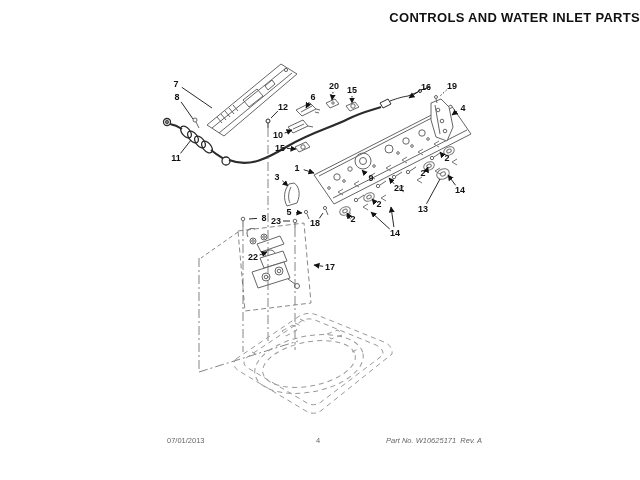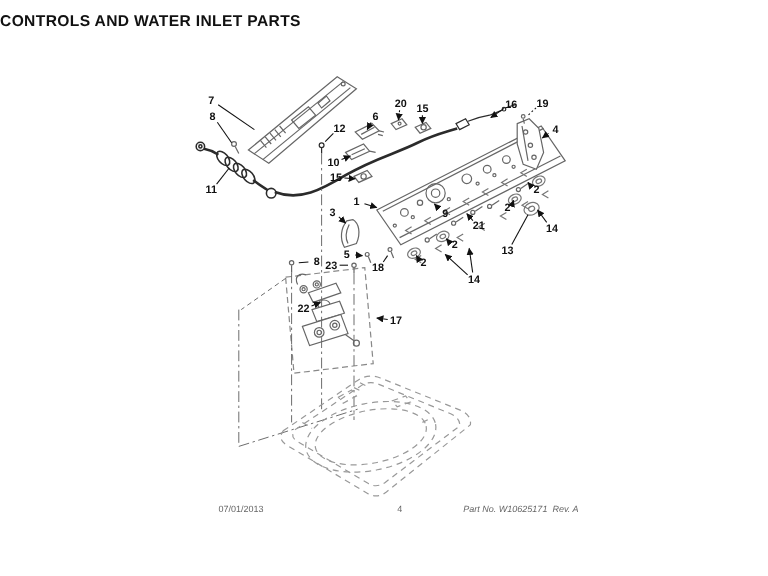--- a/index.html
+++ b/index.html
@@ -1,25 +1,25 @@
 <!DOCTYPE html>
 <html><head>
 <meta charset="utf-8">
 <style>
   html,body{margin:0;padding:0;}
   body{
     width:640px;height:480px;background:#ffffff;position:relative;overflow:hidden;
     font-family:"Liberation Sans",sans-serif;
   }
   .page-title{
-    position:absolute;top:10px;left:0;width:640px;text-align:left;
+    position:absolute;top:10px;left:0;width:640px;text-align:right;
     font-size:13px;font-weight:bold;color:#111;letter-spacing:.3px;white-space:pre;
   }
   .footer-text{
-    position:absolute;top:420px;font-size:7.5px;color:#666;white-space:pre;margin-left:15px;
+    position:absolute;top:436px;font-size:7.5px;color:#666;white-space:pre;
   }
   #footer-date{left:167px;}
   #footer-page{left:316px;}
   #footer-part{right:158px;font-style:italic;}
   svg{position:absolute;left:0;top:0;}
   #callouts text{
     font-family:"Liberation Sans",sans-serif;font-size:9px;font-weight:bold;
     fill:#111;text-anchor:middle;dominant-baseline:central;
   }
 </style>

